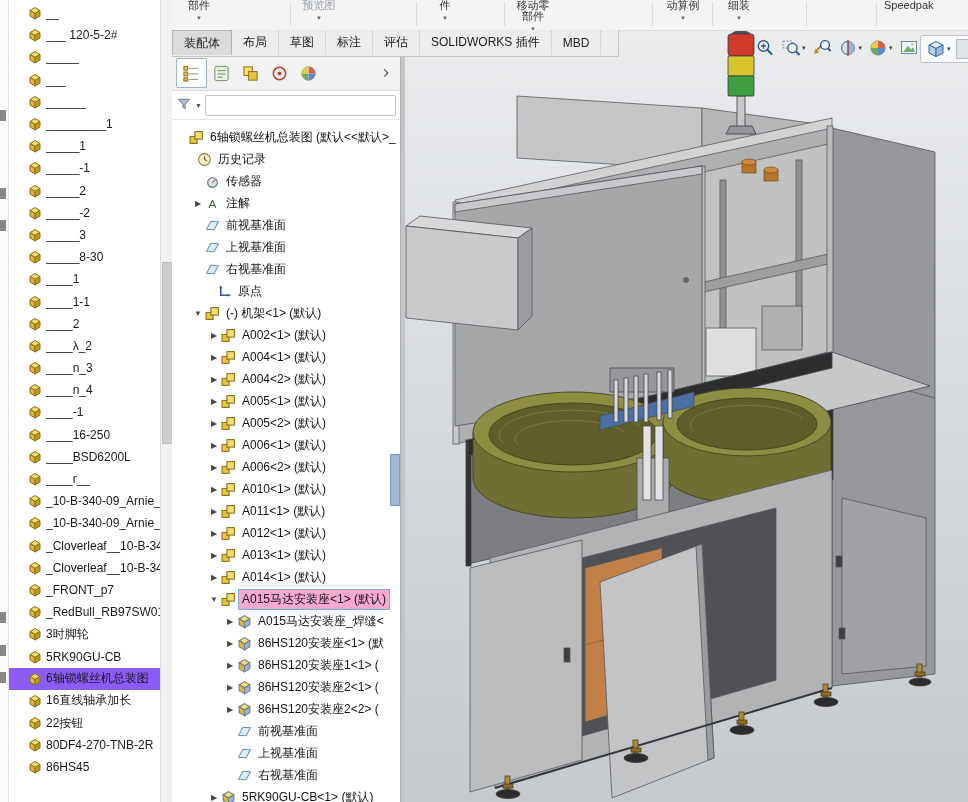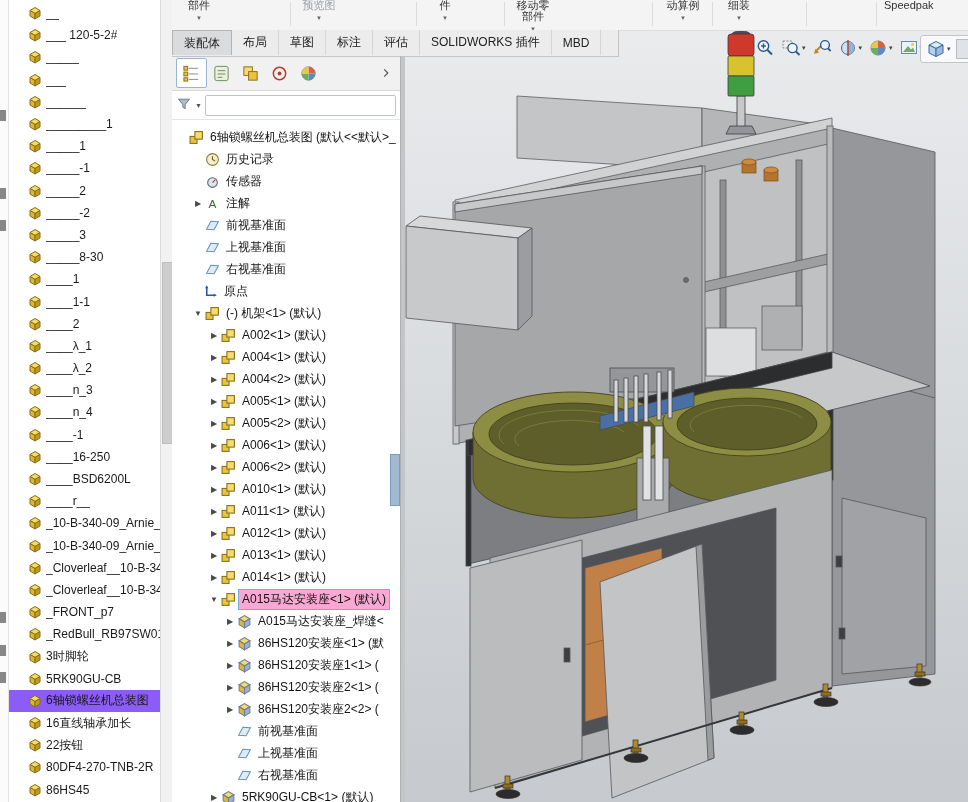--- a/index.html
+++ b/index.html
@@ -235,30 +235,20 @@
         <span class="flbl">____2</span>
       </div>
       <div class="frow">
         <span class="fico">
           <svg viewBox="0 0 14 14">
             <polygon points="2,4.5 7,1.5 12,4.5 7,7.5" fill="#f3dd67" stroke="#8a6d1c"></polygon>
             <polygon points="2,4.5 7,7.5 7,13 2,10" fill="#ddb92e" stroke="#8a6d1c"></polygon>
             <polygon points="12,4.5 7,7.5 7,13 12,10" fill="#c39a1e" stroke="#8a6d1c"></polygon>
           </svg>
         </span>
-        <span class="flbl">____λ_1</span>
-      </div>
-      <div class="frow">
-        <span class="fico">
-          <svg viewBox="0 0 14 14">
-            <polygon points="2,4.5 7,1.5 12,4.5 7,7.5" fill="#f3dd67" stroke="#8a6d1c"></polygon>
-            <polygon points="2,4.5 7,7.5 7,13 2,10" fill="#ddb92e" stroke="#8a6d1c"></polygon>
-            <polygon points="12,4.5 7,7.5 7,13 12,10" fill="#c39a1e" stroke="#8a6d1c"></polygon>
-          </svg>
-        </span>
         <span class="flbl">____λ_2</span>
       </div>
       <div class="frow">
         <span class="fico">
           <svg viewBox="0 0 14 14">
             <polygon points="2,4.5 7,1.5 12,4.5 7,7.5" fill="#f3dd67" stroke="#8a6d1c"></polygon>
             <polygon points="2,4.5 7,7.5 7,13 2,10" fill="#ddb92e" stroke="#8a6d1c"></polygon>
             <polygon points="12,4.5 7,7.5 7,13 12,10" fill="#c39a1e" stroke="#8a6d1c"></polygon>
           </svg>
         </span>
@@ -560,21 +550,21 @@
       <div class="trow" style="padding-left: 4px;">
         <span class="arrow"></span>
         <span class="ticon">
           <svg viewBox="0 0 14 14">
             <rect x="1" y="6" width="6.5" height="6.5" fill="#e9c43c" stroke="#8a6d1c"></rect>
             <rect x="5.5" y="1.5" width="7" height="7" fill="#f4dc6e" stroke="#8a6d1c"></rect>
           </svg>
         </span>
         <span class="tlbl">6轴锁螺丝机总装图 (默认&lt;&lt;默认&gt;_</span>
       </div>
-      <div class="trow" style="padding-left: 20px; align-items: center;">
+      <div class="trow" style="padding-left: 12px; align-items: center;">
         <span class="arrow"></span>
         <span class="ticon">
           <svg viewBox="0 0 14 14">
             <circle cx="7" cy="7" r="5.5" fill="#f6eecb" stroke="#8a7a3a"></circle>
             <path d="M7 4 L7 7 L9.5 8.5" stroke="#6a5a20" fill="none"></path>
           </svg>
         </span>
         <span class="tlbl">历史记录</span>
       </div>
       <div class="trow" style="padding-left: 20px;">
@@ -616,21 +606,21 @@
       </div>
       <div class="trow" style="padding-left: 20px;">
         <span class="arrow"></span>
         <span class="ticon">
           <svg viewBox="0 0 14 14">
             <polygon points="1.5,10.5 5.5,3 12.5,3.5 8.5,11" fill="#dcebf5" stroke="#6a94b4"></polygon>
           </svg>
         </span>
         <span class="tlbl">右视基准面</span>
       </div>
-      <div class="trow" style="padding-left: 18px;">
+      <div class="trow" style="padding-left: 18px; margin-left: 14px;">
         <span class="arrow"></span>
         <span class="ticon">
           <svg viewBox="0 0 14 14">
             <path d="M3.5,2.5 L3.5,10.5 L11.5,10.5" fill="none" stroke="#2a5aa8" stroke-width="1.5"></path>
             <path d="M2,4 L3.5,1.2 L5,4 Z" fill="#2a5aa8"></path>
             <path d="M10,9 L12.9,10.5 L10,12 Z" fill="#2a5aa8"></path>
           </svg>
         </span>
         <span class="tlbl">原点</span>
       </div>

